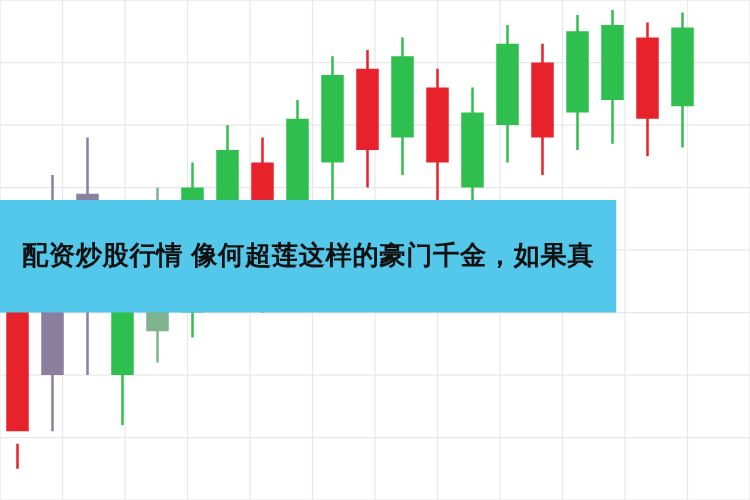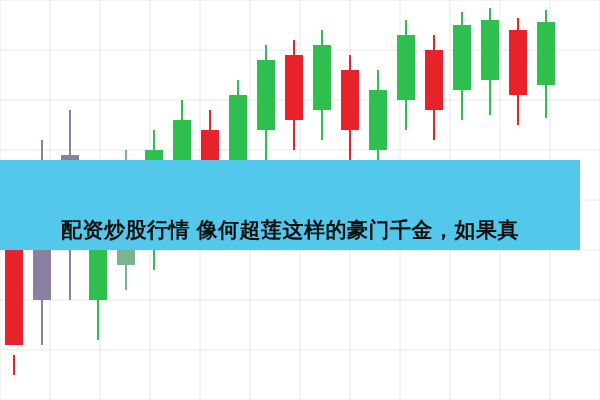--- a/index.html
+++ b/index.html
@@ -21,26 +21,26 @@
   }
   #chart-layer svg {
     display: block;
     width: 600px;
     height: 400px;
   }
   #text-band {
     position: absolute;
     left: 0;
     top: 160px;
-    width: 580px;
+    width: 493px;
     height: 90px;
     background: #53c8ea;
     display: flex;
-    flex-direction: row;
-    align-items: flex-end;
+    flex-direction: column;
+    align-items: center;
     justify-content: center;
     box-sizing: border-box;
   }
   .headline-line {
     color: #111111;
     font-size: 21px;
     font-weight: 700;
     line-height: 40px;
     letter-spacing: 0.5px;
     white-space: nowrap;

